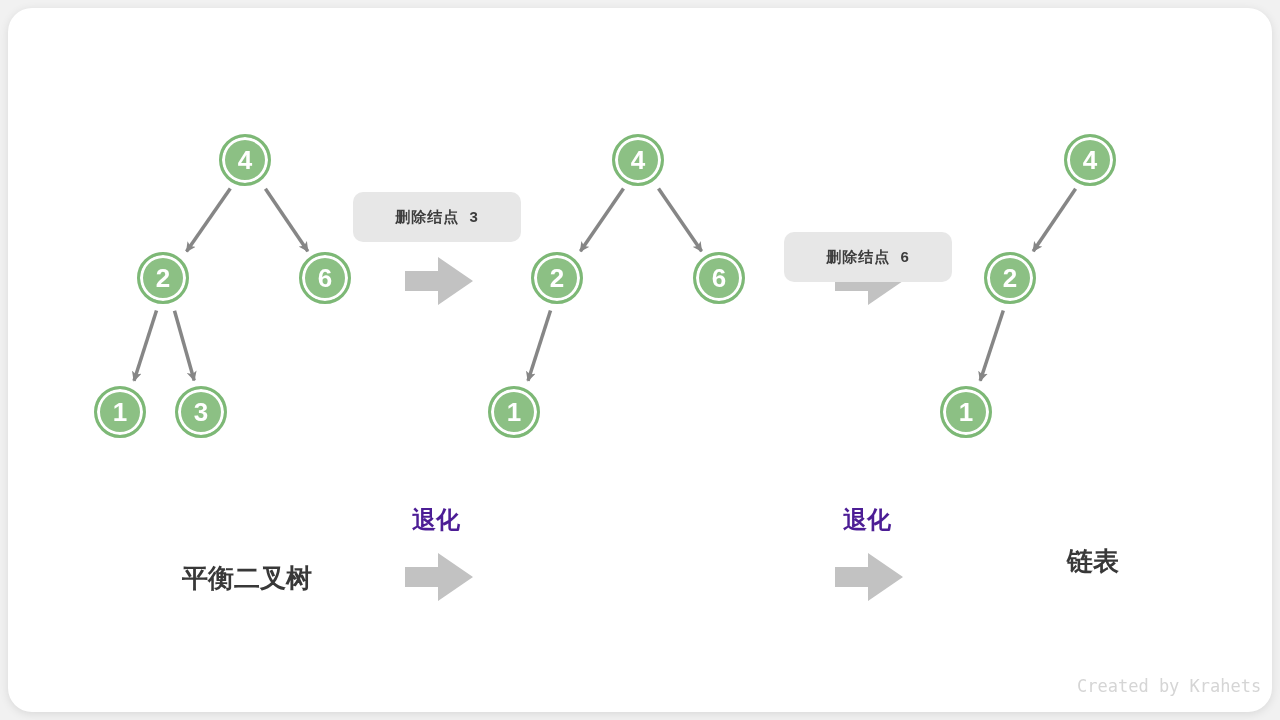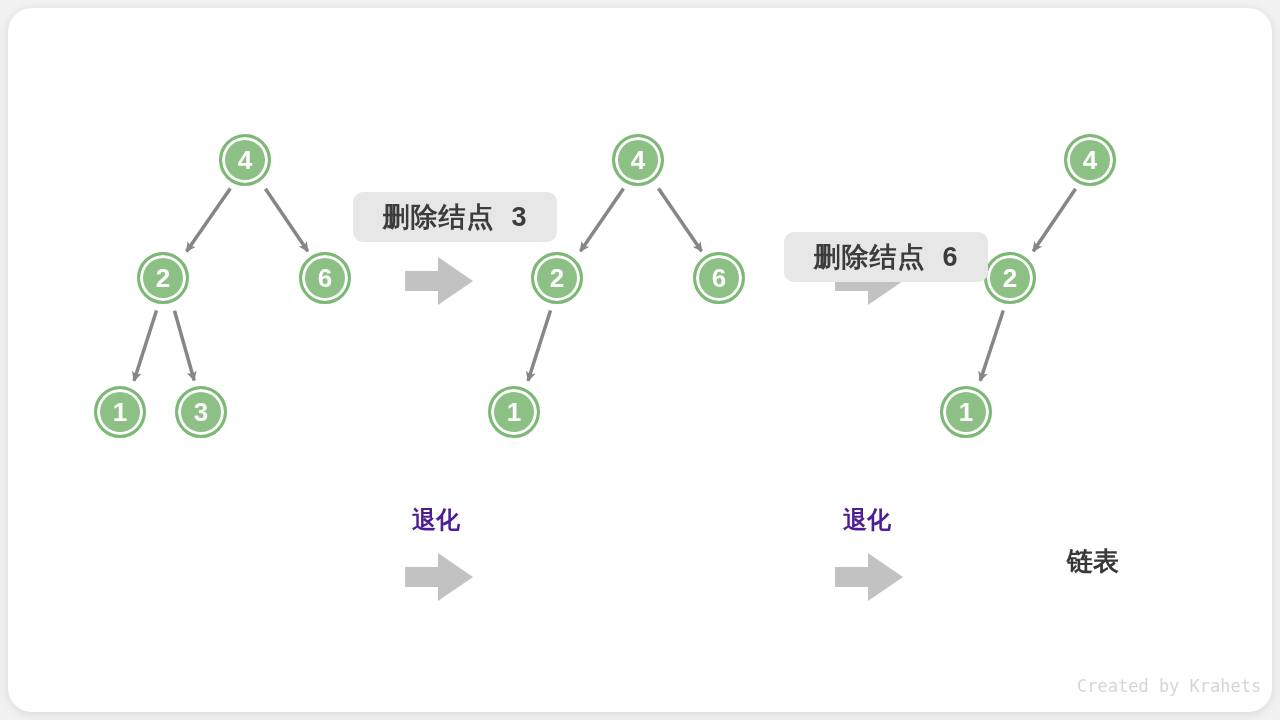--- a/index.html
+++ b/index.html
@@ -37,27 +37,27 @@
     display: flex;
     align-items: center;
     justify-content: center;
     color: #ffffff;
     font-size: 26px;
     font-weight: bold;
     line-height: 1;
   }
   .badge {
     position: absolute;
-    width: 204px; height: 50px;
+    width: 168px; height: 50px;
     background: #e7e7e7;
     border-radius: 10px;
     display: flex;
     align-items: center;
     justify-content: center;
-    font-size: 27px;
+    font-size: 15px;
     font-weight: bold;
     color: #3c3c3c;
     white-space: pre;
     letter-spacing: 1px;
   }
   .degrade-label {
     position: absolute;
     transform: translateX(-50%);
     font-size: 24px;
     font-weight: bold;
@@ -127,16 +127,17 @@
   <div class="node" style="left:1064px;top:134px;">4</div>
   <div class="node" style="left:984px;top:252px;">2</div>
   <div class="node" style="left:940px;top:386px;">1</div>
 
   <div class="badge" style="left:353px;top:192px;">删除结点  3</div>
   <div class="badge" style="left:784px;top:192px;margin-top:40px;">删除结点  6</div>
 
   <div class="degrade-label" style="left:436px;top:504px;">退化</div>
   <div class="degrade-label" style="left:867px;top:504px;">退化</div>
 
+  <div class="caption" style="left:247px;top:561px;">平衡二叉树</div>
   <div class="caption" style="left:1093px;top:544px;">链表</div>
 
   <div class="watermark">Created by Krahets</div>
 </div>
 
 </body></html>

